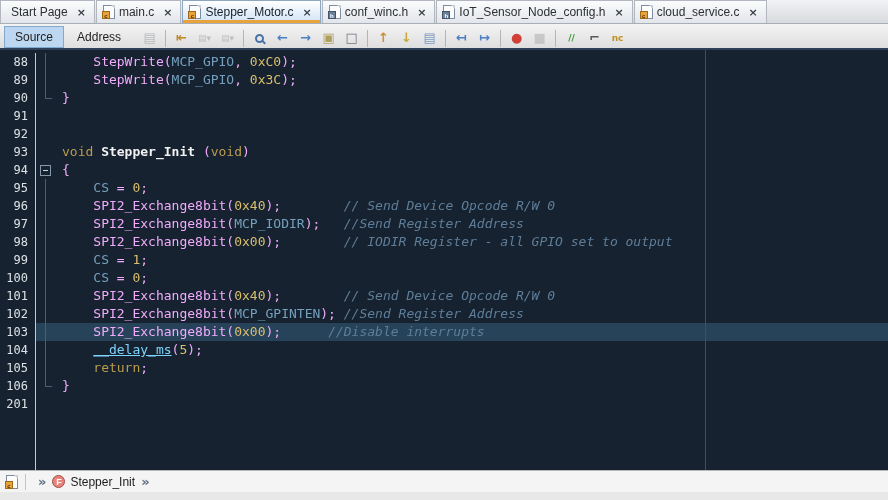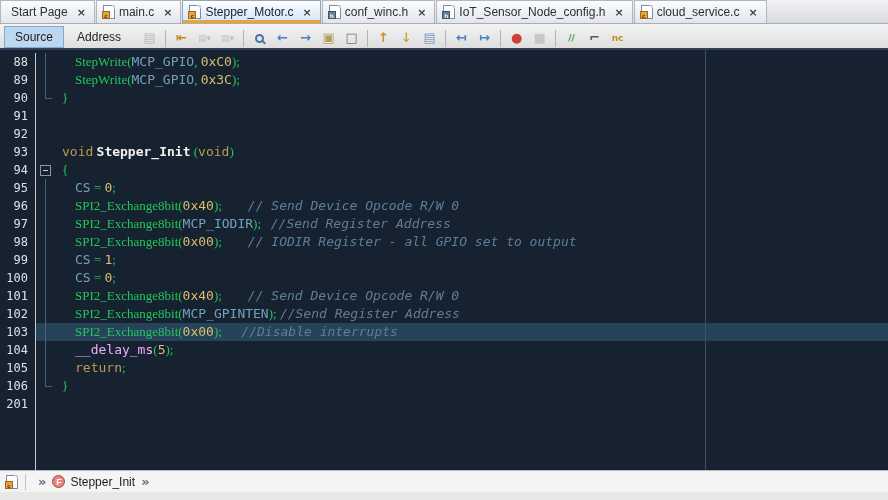--- a/index.html
+++ b/index.html
@@ -50,25 +50,25 @@
         font-size:12px; border-right:1px solid #c9c9c9; }
   .fold { width:20px; flex:0 0 20px; position:relative; }
   .code { flex:1 1 auto; white-space:pre; padding-left:6px; color:#dcdcdc; }
   .row.cur .fold, .row.cur .code { background:#27435a; }
   .fold-line::before { content:""; position:absolute; left:9px; top:0; bottom:0; width:1px; background:#45607b; }
   .fold-end::before { content:""; position:absolute; left:9px; top:0; height:9px; width:1px; background:#45607b; }
   .fold-end::after  { content:""; position:absolute; left:9px; top:9px; width:7px; height:1px; background:#45607b; }
   .fold-box::before { content:""; position:absolute; left:4px; top:4px; width:9px; height:9px;
                       border:1px solid #8598ab; }
   .fold-box::after  { content:""; position:absolute; left:7px; top:9px; width:5px; height:1px; background:#c7d2dc; }
-  .pl  { color:#22c55e;font-family:Liberation Serif, serif; }
+  .pl  { color:#f0abfc; }
   .kw  { color:#bb9c4f; }
   .num { color:#d9bf6e; }
   .id  { color:#74a0bd; }
-  .mac { color:#f0abfc; }
+  .mac { color:#7dd3fc; text-decoration:underline; }
   .fn  { color:#f2f2f2; font-weight:bold; }
   .cm  { color:#5f7e99; font-style:italic; }
   .marginline { position:absolute; left:705px; top:0; bottom:0; width:1px; background:#3c5064; z-index:2; }
 
   
   .crumbbar { height:22px; flex:0 0 22px; background:#f4f4f4; border-top:1px solid #b6b6b6;
               display:flex; align-items:center; padding:0 6px; font-size:12px; color:#1c1c1c; }
   .crumb-div { width:1px; height:16px; background:#c4c4c4; margin:0 6px 0 7px; }
   .chev { color:#5a6b80; font:bold 13px/13px "DejaVu Sans", sans-serif; margin:0 6px; }
   .fcirc { width:13px; height:13px; border-radius:50%; background:#e9837c; border:1px solid #a34b45;

